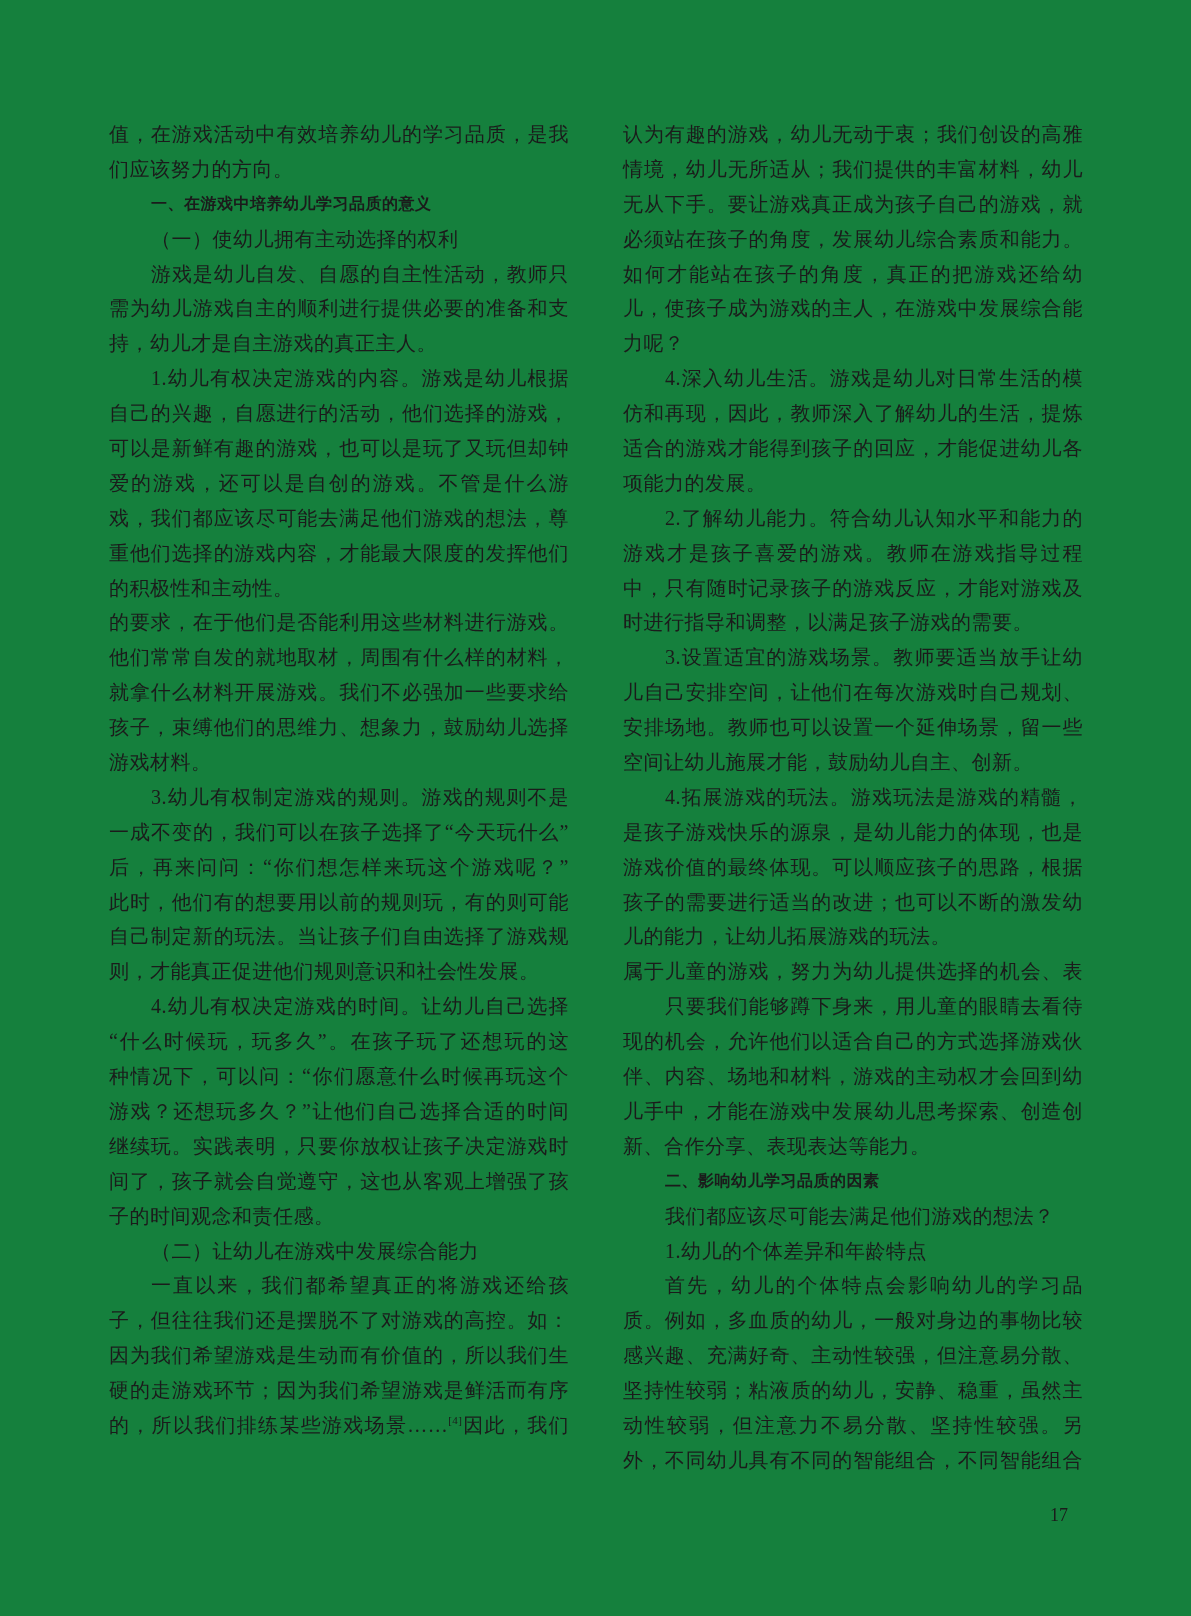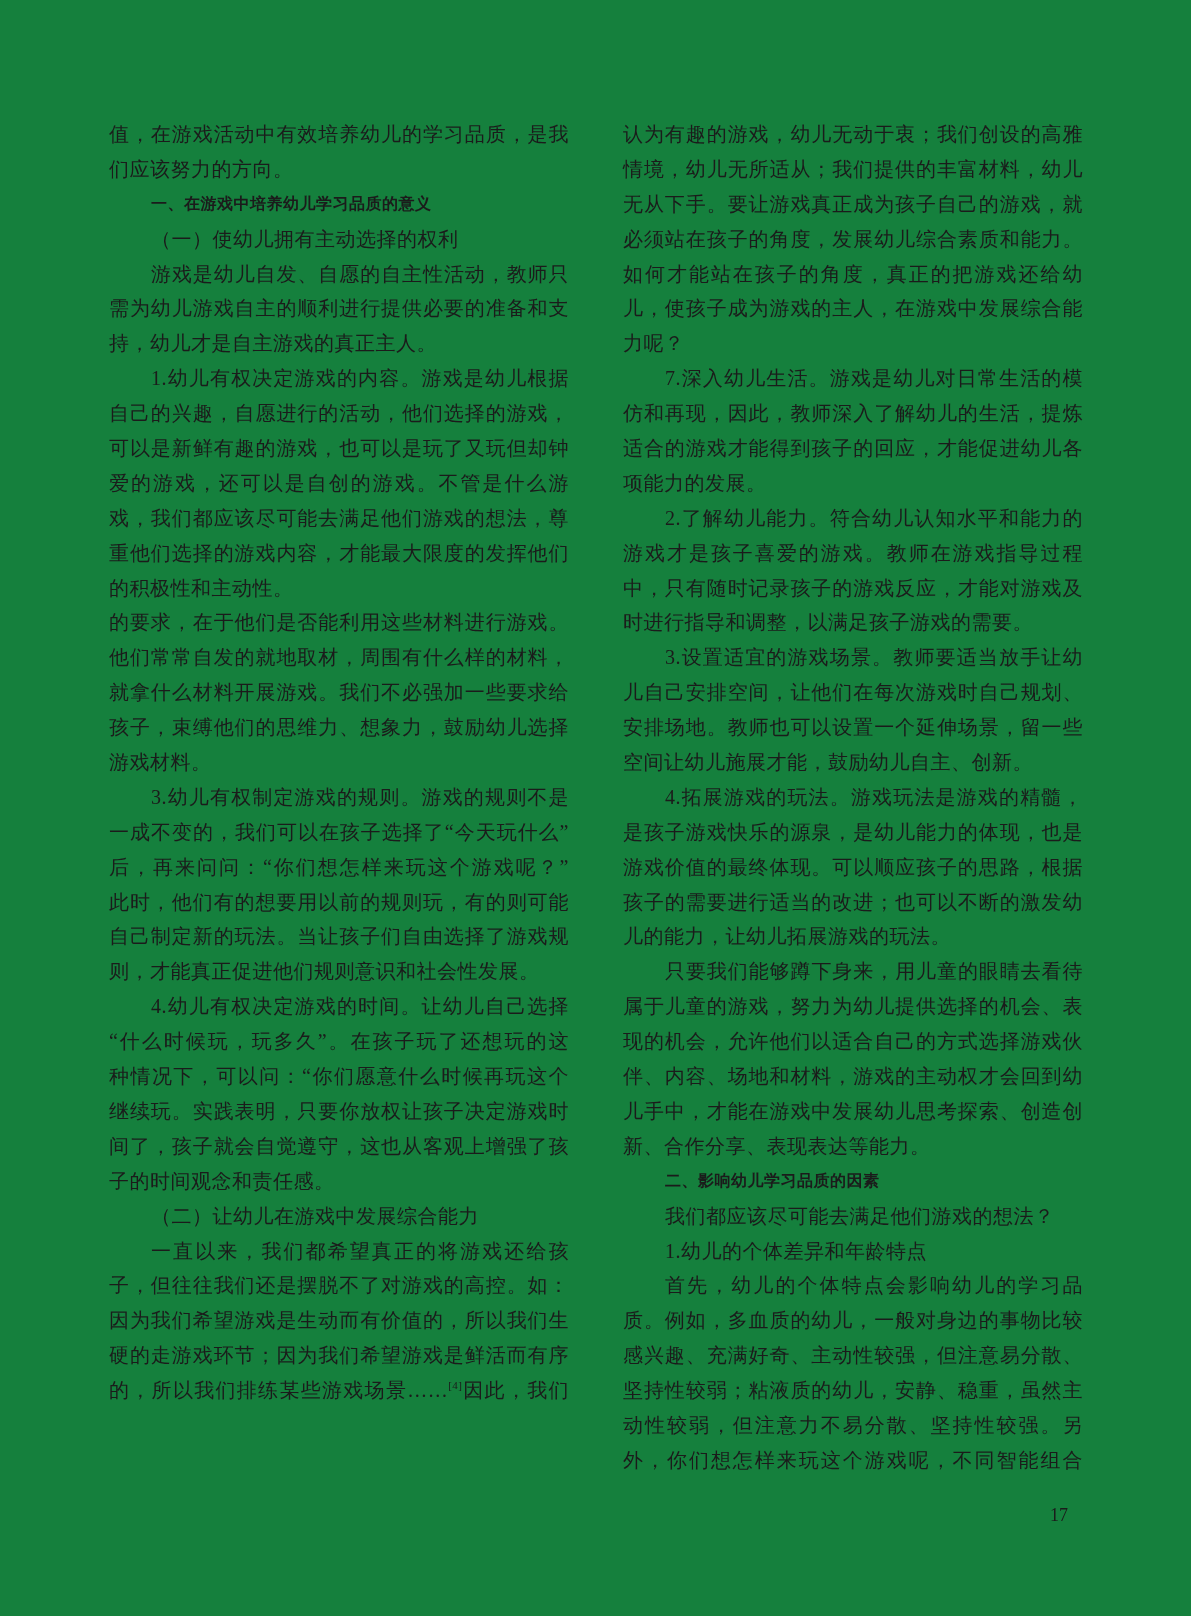--- a/index.html
+++ b/index.html
@@ -90,66 +90,67 @@
         <div class="line"><span>游戏材料。</span></div>
         <div class="line fill indent"><span>3.幼儿有权制定游戏的规则。游戏的规则不是</span></div>
         <div class="line fill"><span>一成不变的，我们可以在孩子选择了“今天玩什么”</span></div>
         <div class="line fill"><span>后，再来问问：“你们想怎样来玩这个游戏呢？”</span></div>
         <div class="line fill"><span>此时，他们有的想要用以前的规则玩，有的则可能</span></div>
         <div class="line fill"><span>自己制定新的玩法。当让孩子们自由选择了游戏规</span></div>
         <div class="line"><span>则，才能真正促进他们规则意识和社会性发展。</span></div>
         <div class="line fill indent"><span>4.幼儿有权决定游戏的时间。让幼儿自己选择</span></div>
         <div class="line fill"><span>“什么时候玩，玩多久”。在孩子玩了还想玩的这</span></div>
         <div class="line fill"><span>种情况下，可以问：“你们愿意什么时候再玩这个</span></div>
+        <div class="line fill"><span>游戏？还想玩多久？”让他们自己选择合适的时间</span></div>
         <div class="line fill"><span>继续玩。实践表明，只要你放权让孩子决定游戏时</span></div>
         <div class="line fill"><span>间了，孩子就会自觉遵守，这也从客观上增强了孩</span></div>
         <div class="line"><span>子的时间观念和责任感。</span></div>
         <div class="line indent"><span>（二）让幼儿在游戏中发展综合能力</span></div>
         <div class="line fill indent"><span>一直以来，我们都希望真正的将游戏还给孩</span></div>
         <div class="line fill"><span>子，但往往我们还是摆脱不了对游戏的高控。如：</span></div>
         <div class="line fill"><span>因为我们希望游戏是生动而有价值的，所以我们生</span></div>
         <div class="line fill"><span>硬的走游戏环节；因为我们希望游戏是鲜活而有序</span></div>
         <div class="line fill"><span>的，所以我们排练某些游戏场景……</span><sup>[4]</sup><span>因此，我们</span></div>
       </div>
     <div class="column" id="col-right">
         <div class="line fill"><span>认为有趣的游戏，幼儿无动于衷；我们创设的高雅</span></div>
         <div class="line fill"><span>情境，幼儿无所适从；我们提供的丰富材料，幼儿</span></div>
         <div class="line fill"><span>无从下手。要让游戏真正成为孩子自己的游戏，就</span></div>
         <div class="line fill"><span>必须站在孩子的角度，发展幼儿综合素质和能力。</span></div>
         <div class="line fill"><span>如何才能站在孩子的角度，真正的把游戏还给幼</span></div>
         <div class="line fill"><span>儿，使孩子成为游戏的主人，在游戏中发展综合能</span></div>
         <div class="line"><span>力呢？</span></div>
-        <div class="line fill indent"><span>7.深入幼儿生活。游戏是幼儿对日常生活的模</span></div>
+        <div class="line fill indent"><span>4.深入幼儿生活。游戏是幼儿对日常生活的模</span></div>
         <div class="line fill"><span>仿和再现，因此，教师深入了解幼儿的生活，提炼</span></div>
         <div class="line fill"><span>适合的游戏才能得到孩子的回应，才能促进幼儿各</span></div>
         <div class="line"><span>项能力的发展。</span></div>
         <div class="line fill indent"><span>2.了解幼儿能力。符合幼儿认知水平和能力的</span></div>
         <div class="line fill"><span>游戏才是孩子喜爱的游戏。教师在游戏指导过程</span></div>
         <div class="line fill"><span>中，只有随时记录孩子的游戏反应，才能对游戏及</span></div>
         <div class="line"><span>时进行指导和调整，以满足孩子游戏的需要。</span></div>
         <div class="line fill indent"><span>3.设置适宜的游戏场景。教师要适当放手让幼</span></div>
         <div class="line fill"><span>儿自己安排空间，让他们在每次游戏时自己规划、</span></div>
         <div class="line fill"><span>安排场地。教师也可以设置一个延伸场景，留一些</span></div>
         <div class="line"><span>空间让幼儿施展才能，鼓励幼儿自主、创新。</span></div>
         <div class="line fill indent"><span>4.拓展游戏的玩法。游戏玩法是游戏的精髓，</span></div>
         <div class="line fill"><span>是孩子游戏快乐的源泉，是幼儿能力的体现，也是</span></div>
         <div class="line fill"><span>游戏价值的最终体现。可以顺应孩子的思路，根据</span></div>
         <div class="line fill"><span>孩子的需要进行适当的改进；也可以不断的激发幼</span></div>
         <div class="line"><span>儿的能力，让幼儿拓展游戏的玩法。</span></div>
+        <div class="line fill"><span>属于儿童的游戏，努力为幼儿提供选择的机会、表</span></div>
         <div class="line fill indent"><span>只要我们能够蹲下身来，用儿童的眼睛去看待</span></div>
-        <div class="line fill"><span>属于儿童的游戏，努力为幼儿提供选择的机会、表</span></div>
         <div class="line fill"><span>现的机会，允许他们以适合自己的方式选择游戏伙</span></div>
         <div class="line fill"><span>伴、内容、场地和材料，游戏的主动权才会回到幼</span></div>
         <div class="line fill"><span>儿手中，才能在游戏中发展幼儿思考探索、创造创</span></div>
         <div class="line"><span>新、合作分享、表现表达等能力。</span></div>
         <div class="line indent bold"><span>二、影响幼儿学习品质的因素</span></div>
         <div class="line indent"><span>我们都应该尽可能去满足他们游戏的想法？</span></div>
         <div class="line indent"><span>1.幼儿的个体差异和年龄特点</span></div>
         <div class="line fill indent"><span>首先，幼儿的个体特点会影响幼儿的学习品</span></div>
         <div class="line fill"><span>质。例如，多血质的幼儿，一般对身边的事物比较</span></div>
         <div class="line fill"><span>感兴趣、充满好奇、主动性较强，但注意易分散、</span></div>
         <div class="line fill"><span>坚持性较弱；粘液质的幼儿，安静、稳重，虽然主</span></div>
         <div class="line fill"><span>动性较弱，但注意力不易分散、坚持性较强。另</span></div>
-        <div class="line fill"><span>外，你们想怎样来玩这个游戏呢，不同智能组合</span></div>
+        <div class="line fill"><span>外，不同幼儿具有不同的智能组合，不同智能组合</span></div>
       </div>
   </div>
   <div class="page-number">17</div>
 </div>
 
 </body></html>

